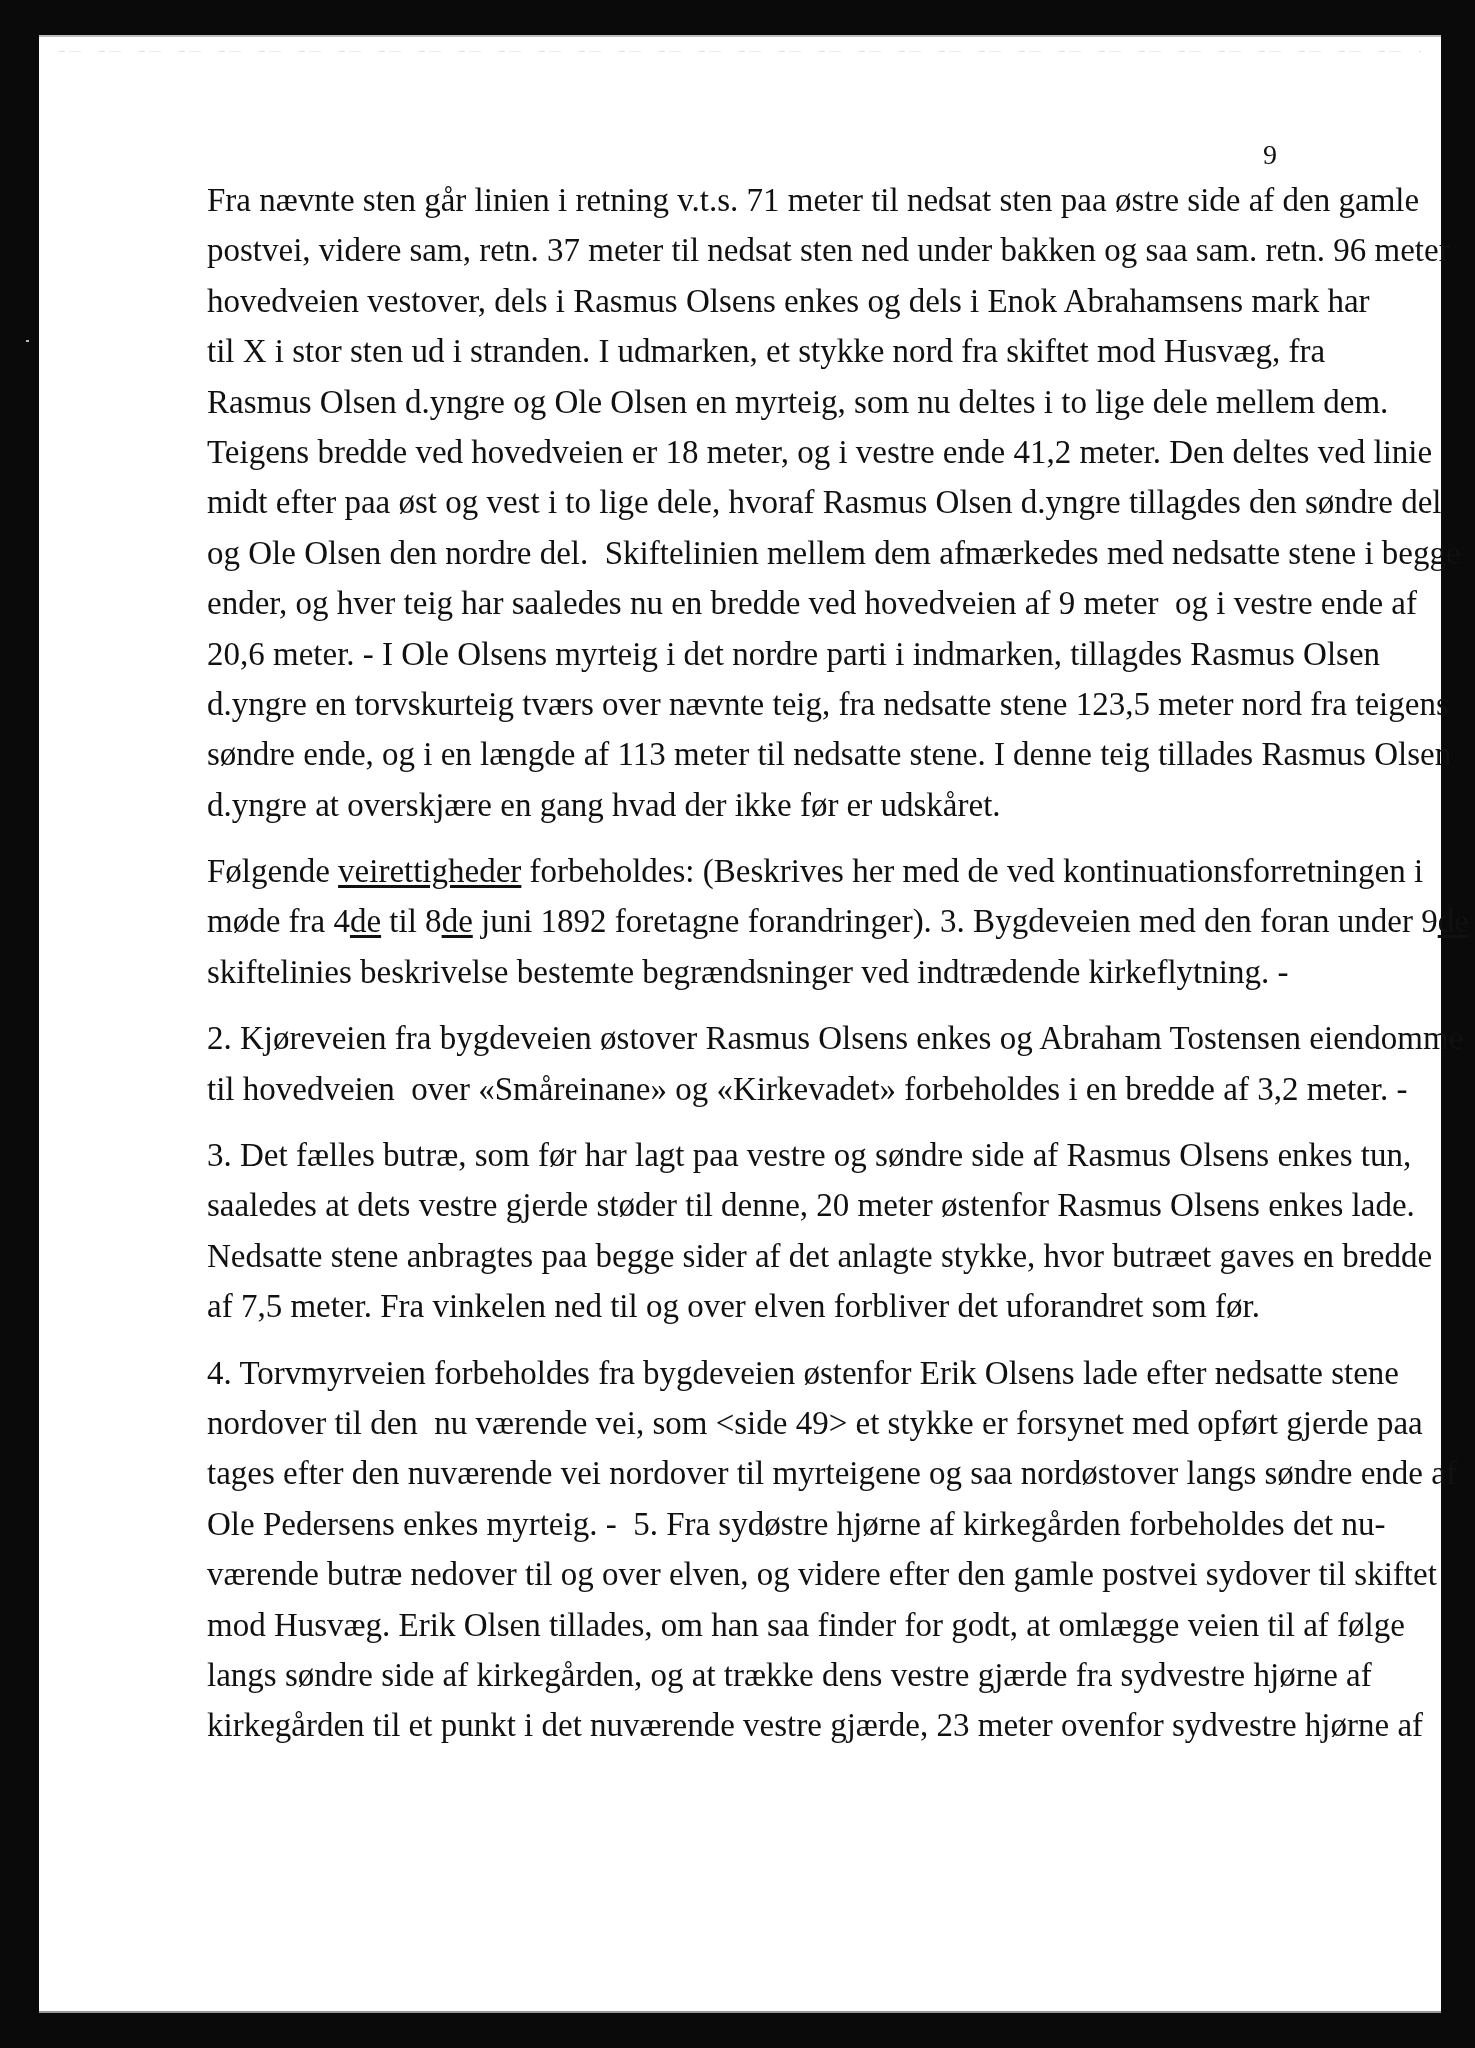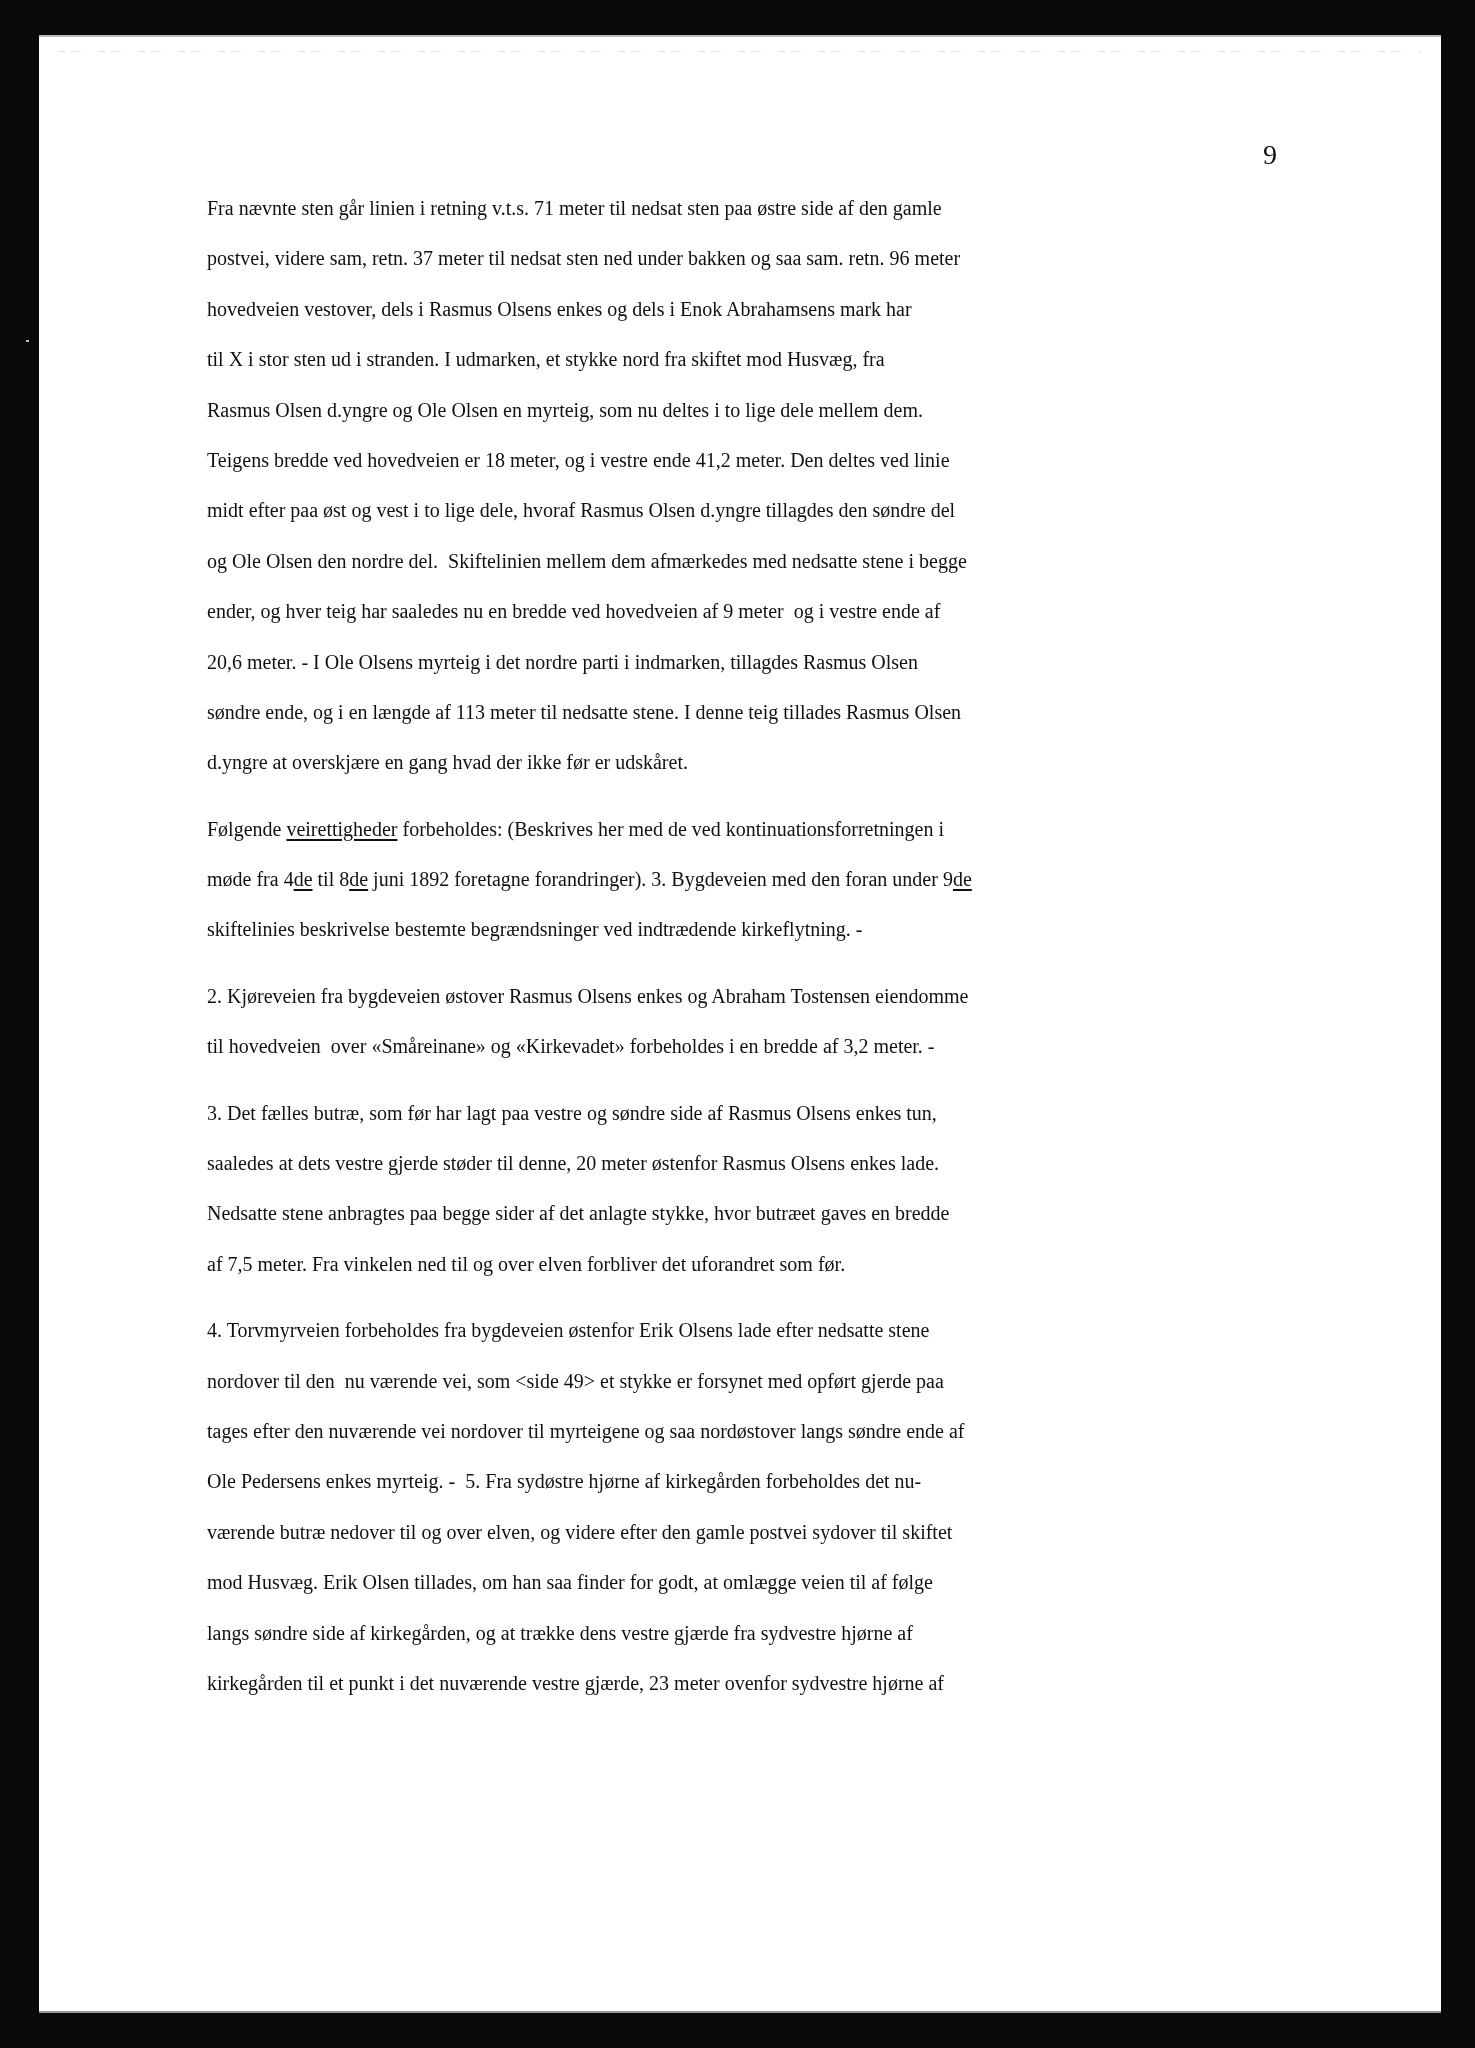--- a/index.html
+++ b/index.html
@@ -52,23 +52,23 @@
   .page-number {
     position: absolute;
     left: 1224px;
     top: 104px;
     font-size: 28px;
     line-height: 32px;
   }
   .body-text {
     position: absolute;
     left: 168px;
-    top: 148px;
+    top: 140px;
     width: 1140px;
-    font-size: 20px;
+    font-size: 33px;
   }
   .para {
     margin: 0;
   }
   .line {
     display: block;
     height: 50.4px;
     line-height: 50.4px;
     white-space: pre;
   }
@@ -96,20 +96,21 @@
       <span class="line">Fra nævnte sten går linien i retning v.t.s. 71 meter til nedsat sten paa østre side af den gamle</span>
       <span class="line">postvei, videre sam, retn. 37 meter til nedsat sten ned under bakken og saa sam. retn. 96 meter</span>
       <span class="line">hovedveien vestover, dels i Rasmus Olsens enkes og dels i Enok Abrahamsens mark har</span>
       <span class="line">til X i stor sten ud i stranden. I udmarken, et stykke nord fra skiftet mod Husvæg, fra</span>
       <span class="line">Rasmus Olsen d.yngre og Ole Olsen en myrteig, som nu deltes i to lige dele mellem dem.</span>
       <span class="line">Teigens bredde ved hovedveien er 18 meter, og i vestre ende 41,2 meter. Den deltes ved linie</span>
       <span class="line">midt efter paa øst og vest i to lige dele, hvoraf Rasmus Olsen d.yngre tillagdes den søndre del</span>
       <span class="line">og Ole Olsen den nordre del.  Skiftelinien mellem dem afmærkedes med nedsatte stene i begge</span>
       <span class="line">ender, og hver teig har saaledes nu en bredde ved hovedveien af 9 meter  og i vestre ende af</span>
       <span class="line">20,6 meter. - I Ole Olsens myrteig i det nordre parti i indmarken, tillagdes Rasmus Olsen</span>
+      <span class="line">d.yngre en torvskurteig tværs over nævnte teig, fra nedsatte stene 123,5 meter nord fra teigens</span>
       <span class="line">søndre ende, og i en længde af 113 meter til nedsatte stene. I denne teig tillades Rasmus Olsen</span>
       <span class="line">d.yngre at overskjære en gang hvad der ikke før er udskåret.</span>
     </div>
 
     <div class="para">
       <span class="line"><span>Følgende </span><u>veirettigheder</u><span> forbeholdes: (Beskrives her med de ved kontinuationsforretningen i</span></span>
       <span class="line"><span>møde fra 4</span><u>de</u><span> til 8</span><u>de</u><span> juni 1892 foretagne forandringer). 3. Bygdeveien med den foran under 9</span><u>de</u></span>
       <span class="line">skiftelinies beskrivelse bestemte begrændsninger ved indtrædende kirkeflytning. -</span>
     </div>
 

